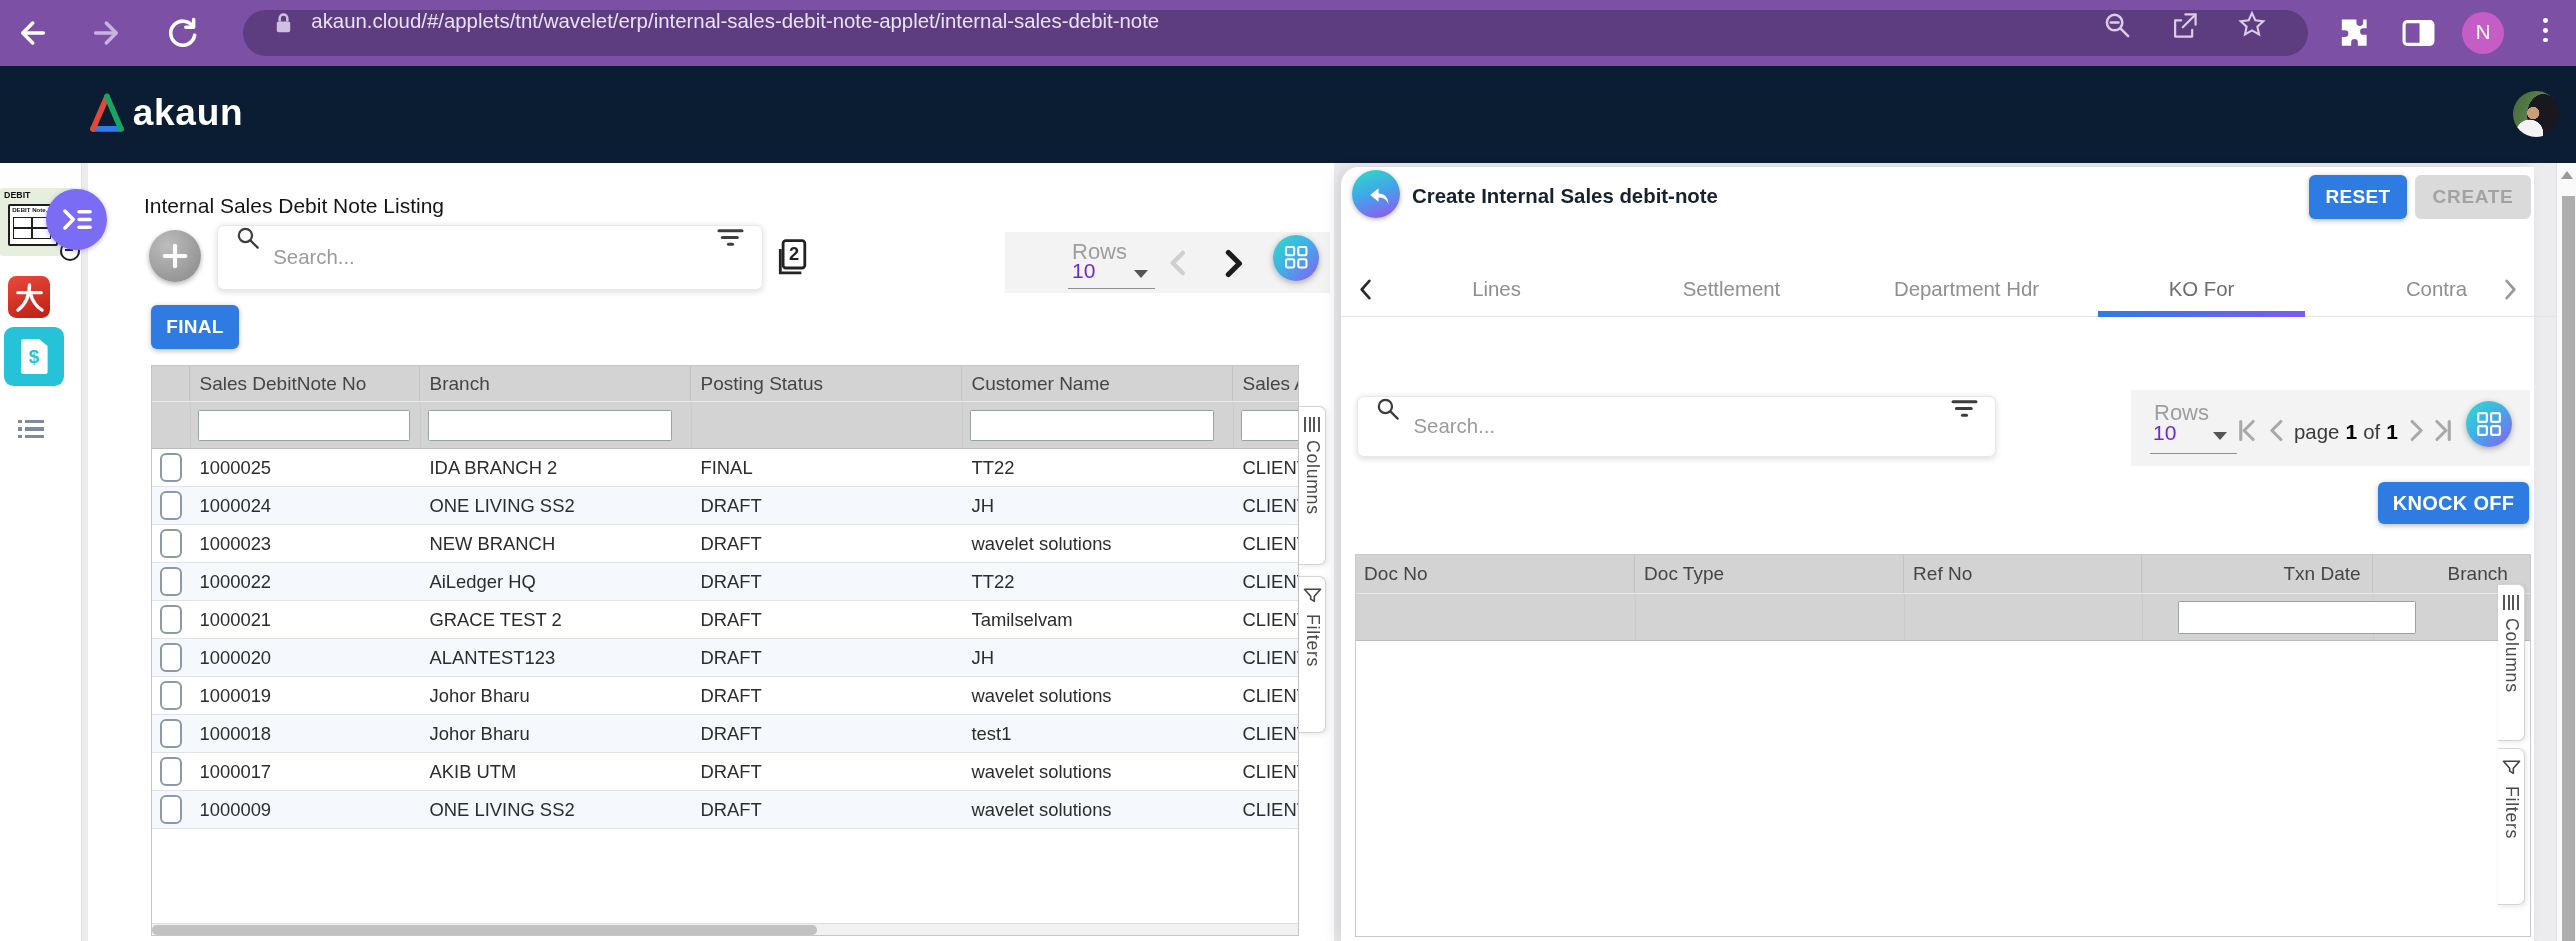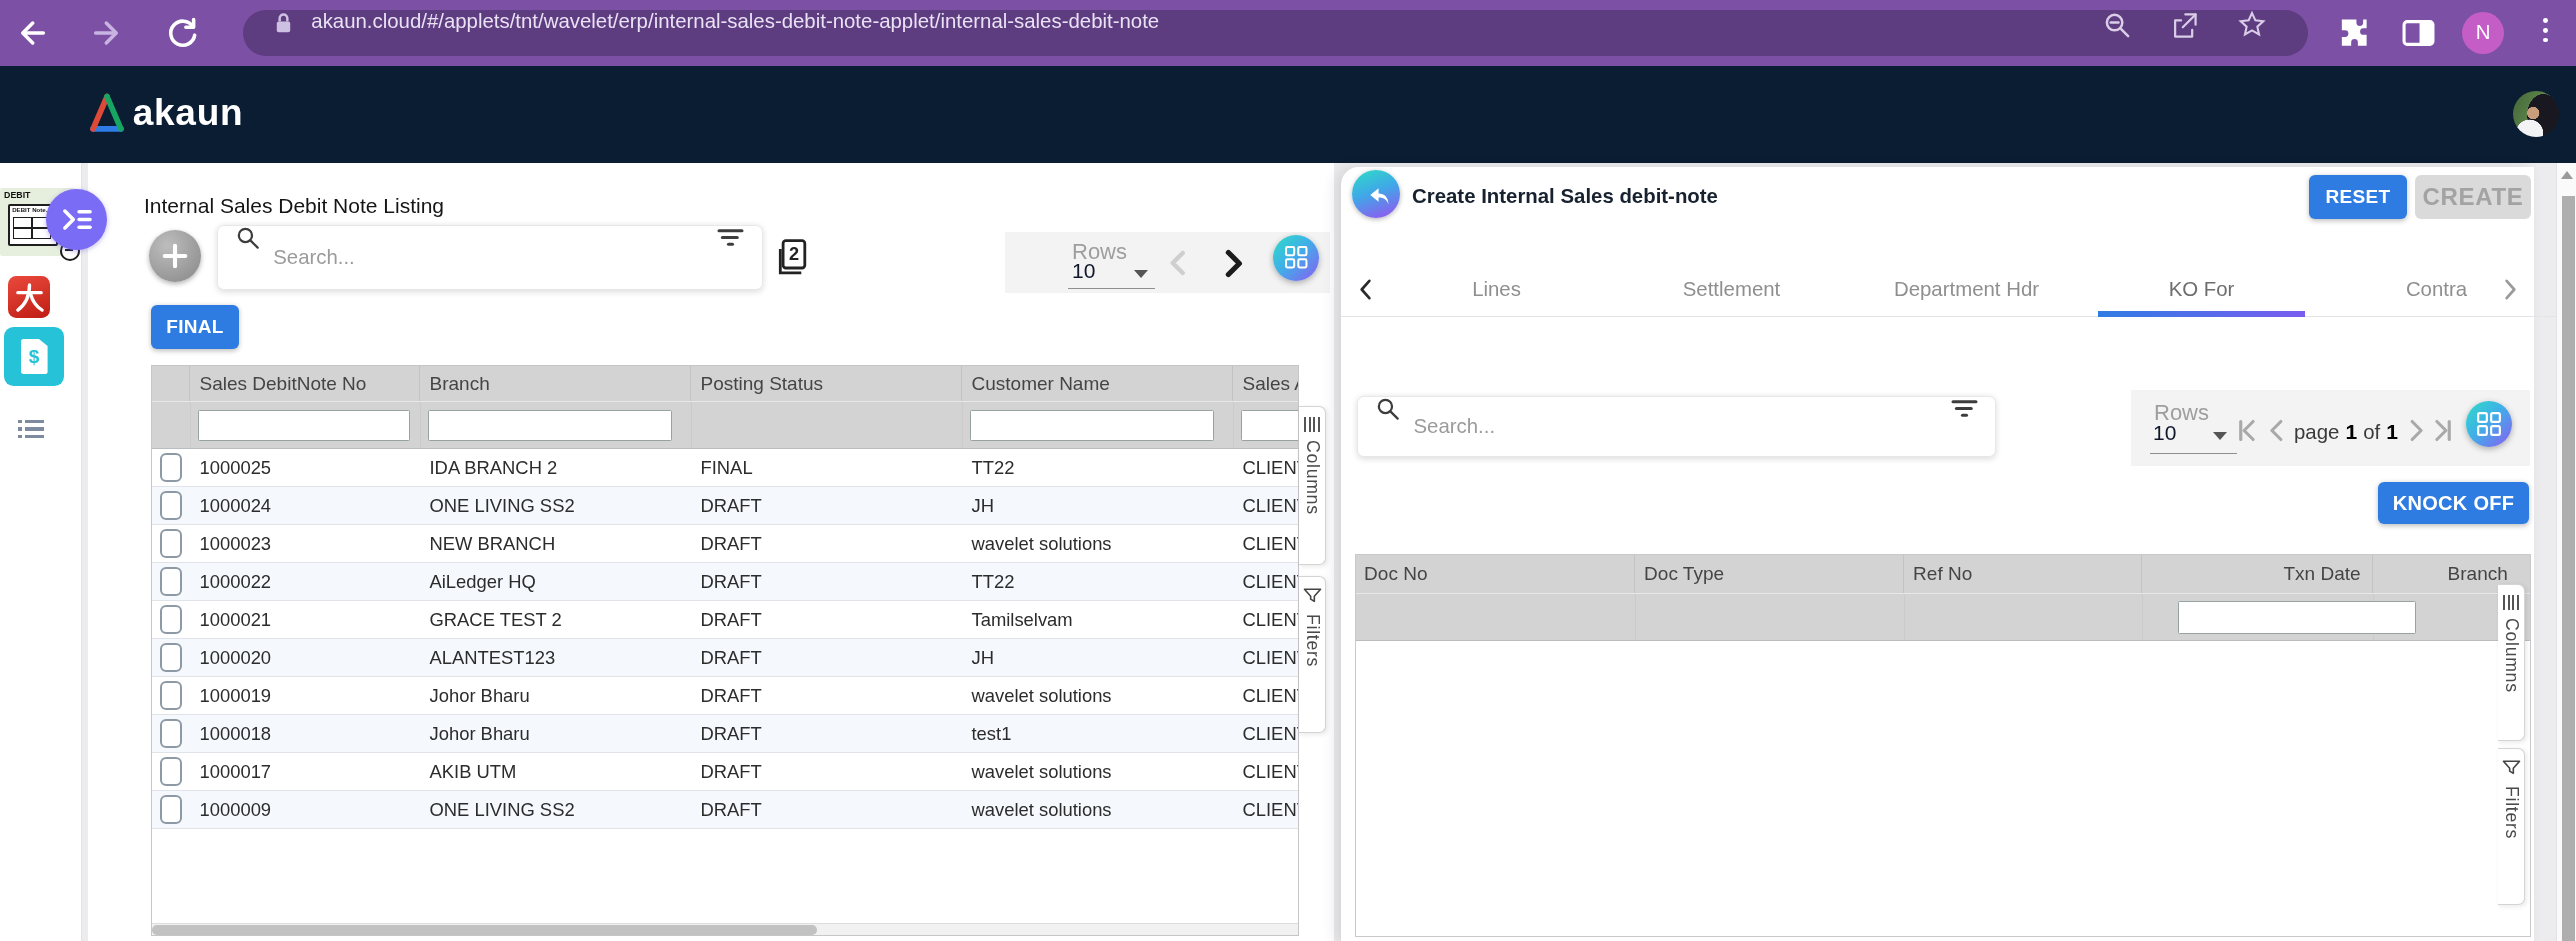--- a/index.html
+++ b/index.html
@@ -50,21 +50,21 @@
   #listing-title{position:absolute;left:56px;top:31px;font-size:21px;color:#151515;}
   #add-btn{position:absolute;left:61px;top:67px;width:52px;height:52px;border-radius:50%;background:radial-gradient(circle at 35% 30%,#bdbdbd,#878787);box-shadow:0 2px 5.4px rgba(0,0,0,.3);display:flex;align-items:center;justify-content:center;cursor:pointer;}
   .searchbox{position:absolute;background:#fff;border:0.7px solid #e8e8e8;border-radius:6.8px;box-shadow:0 1.4px 6.8px rgba(0,0,0,.14);display:flex;padding:0 17.7px;}
   .searchbox input{border:none;outline:none;flex:1;font-size:20.4px;color:#333;margin-left:11px;background:#0000;}
   .searchbox input::placeholder{color:#9b9b9b;}
   #listing-search{left:129px;top:62px;width:546px;height:65px;}
   #copy-icon{position:absolute;left:686px;top:75px;cursor:pointer;}
   .pagebar{position:absolute;background:#f3f3f3;}
   #listing-pagebar{left:917px;top:69px;width:325px;height:61px;}
   .rows-label{position:absolute;font-size:22px;color:#9e9e9e;}
-  .rows-value{position:absolute;font-size:21px;color:#0f172a;}
+  .rows-value{position:absolute;font-size:21px;color:#6d28d9;}
   .caret{position:absolute;width:0;height:0;border-left:7.5px solid #0000;border-right:7.5px solid #0000;border-top:8.8px solid #555;cursor:pointer;}
   .rows-underline{position:absolute;border-top:1.4px solid #8f8f8f;}
   .pg{position:absolute;cursor:pointer;}
   #listing-fab{position:absolute;left:268px;top:2.7px;}
   .fab{width:46px;height:46px;border-radius:50%;background:linear-gradient(135deg,#2fdcc6 0%,#3fb0e8 45%,#8a5cf2 100%);box-shadow:0 2px 6.1px rgba(0,0,0,.3);display:flex;align-items:center;justify-content:center;cursor:pointer;}
   #final-btn{position:absolute;left:63px;top:142px;width:88px;height:44px;}
   .blue-btn{background:#2e7ce2;color:#fff;border:none;border-radius:6.1px;font-size:19px;font-weight:700;letter-spacing:0.3px;box-shadow:0 1.4px 4.8px rgba(0,0,0,.25);cursor:pointer;}
 
   
   #listing-table{position:absolute;left:63px;top:202px;width:1148px;height:571px;border:1.4px solid #c6c6c6;background:#fff;overflow:hidden;}
@@ -91,21 +91,21 @@
   .colbars{display:flex;gap:2.7px;}
   .colbars i{width:2px;height:15px;background:#555;}
   #cols-tab-left{left:1211px;top:243px;height:159px;}
   #filters-tab-left{left:1211px;top:413px;height:157px;}
 
   
   #right-panel{position:absolute;left:1341px;top:167px;width:1193px;height:775px;background:#fff;border-radius:17.7px 0 0 0;box-shadow:-5.4px 0 13.6px rgba(0,0,0,.10);}
   #back-fab{position:absolute;left:11px;top:3.4px;width:48px;height:48px;border-radius:50%;background:linear-gradient(160deg,#2fdcc6 0%,#3fa8e8 45%,#9a4ff0 100%);display:flex;align-items:center;justify-content:center;box-shadow:0 1.4px 5.4px rgba(0,0,0,.3);cursor:pointer;}
   #detail-title{position:absolute;left:71px;top:17.7px;font-size:20.4px;color:#17212f;font-weight:600;}
   #reset-btn{position:absolute;left:968px;top:7.5px;width:98px;height:44px;}
-  #create-btn{position:absolute;left:1074px;top:7.5px;width:116px;height:44px;background:#dadada;color:#a3a3a3;border:none;border-radius:6.1px;font-size:24px;font-weight:700;letter-spacing:0.7px;cursor:default;}
+  #create-btn{position:absolute;left:1074px;top:7.5px;width:116px;height:44px;background:#dadada;color:#a3a3a3;border:none;border-radius:6.1px;font-size:19px;font-weight:700;letter-spacing:0.7px;cursor:default;}
   #tabs-row{position:absolute;left:0;top:95px;width:1254px;height:55px;border-bottom:1.4px solid #e4e4e4;}
   #tabs-flex{position:absolute;left:38px;right:41px;top:0;bottom:0;display:flex;}
   .tab{flex:1;display:flex;align-items:center;justify-content:center;font-size:20.4px;color:#8f8f8f;cursor:pointer;position:relative;}
   .tab.active{color:#6e6e6e;}
   .grad-underline{position:absolute;left:6%;right:6%;bottom:-1.4px;height:6.1px;background:linear-gradient(90deg,#2f7ce4,#7a5cf0);}
   .tab-chevron{position:absolute;top:16.3px;cursor:pointer;}
   #subtabs-row{position:absolute;left:0;top:150px;width:1193px;height:66px;border-bottom:1.4px solid #e8e8e8;}
   #subtabs-flex{position:absolute;left:20.4px;width:1028px;top:0;bottom:0;display:flex;}
   .subtab{flex:1;display:flex;align-items:center;justify-content:center;font-size:20.4px;color:#9e9e9e;cursor:pointer;position:relative;}
   .subtab.active{color:#141414;font-weight:500;}

